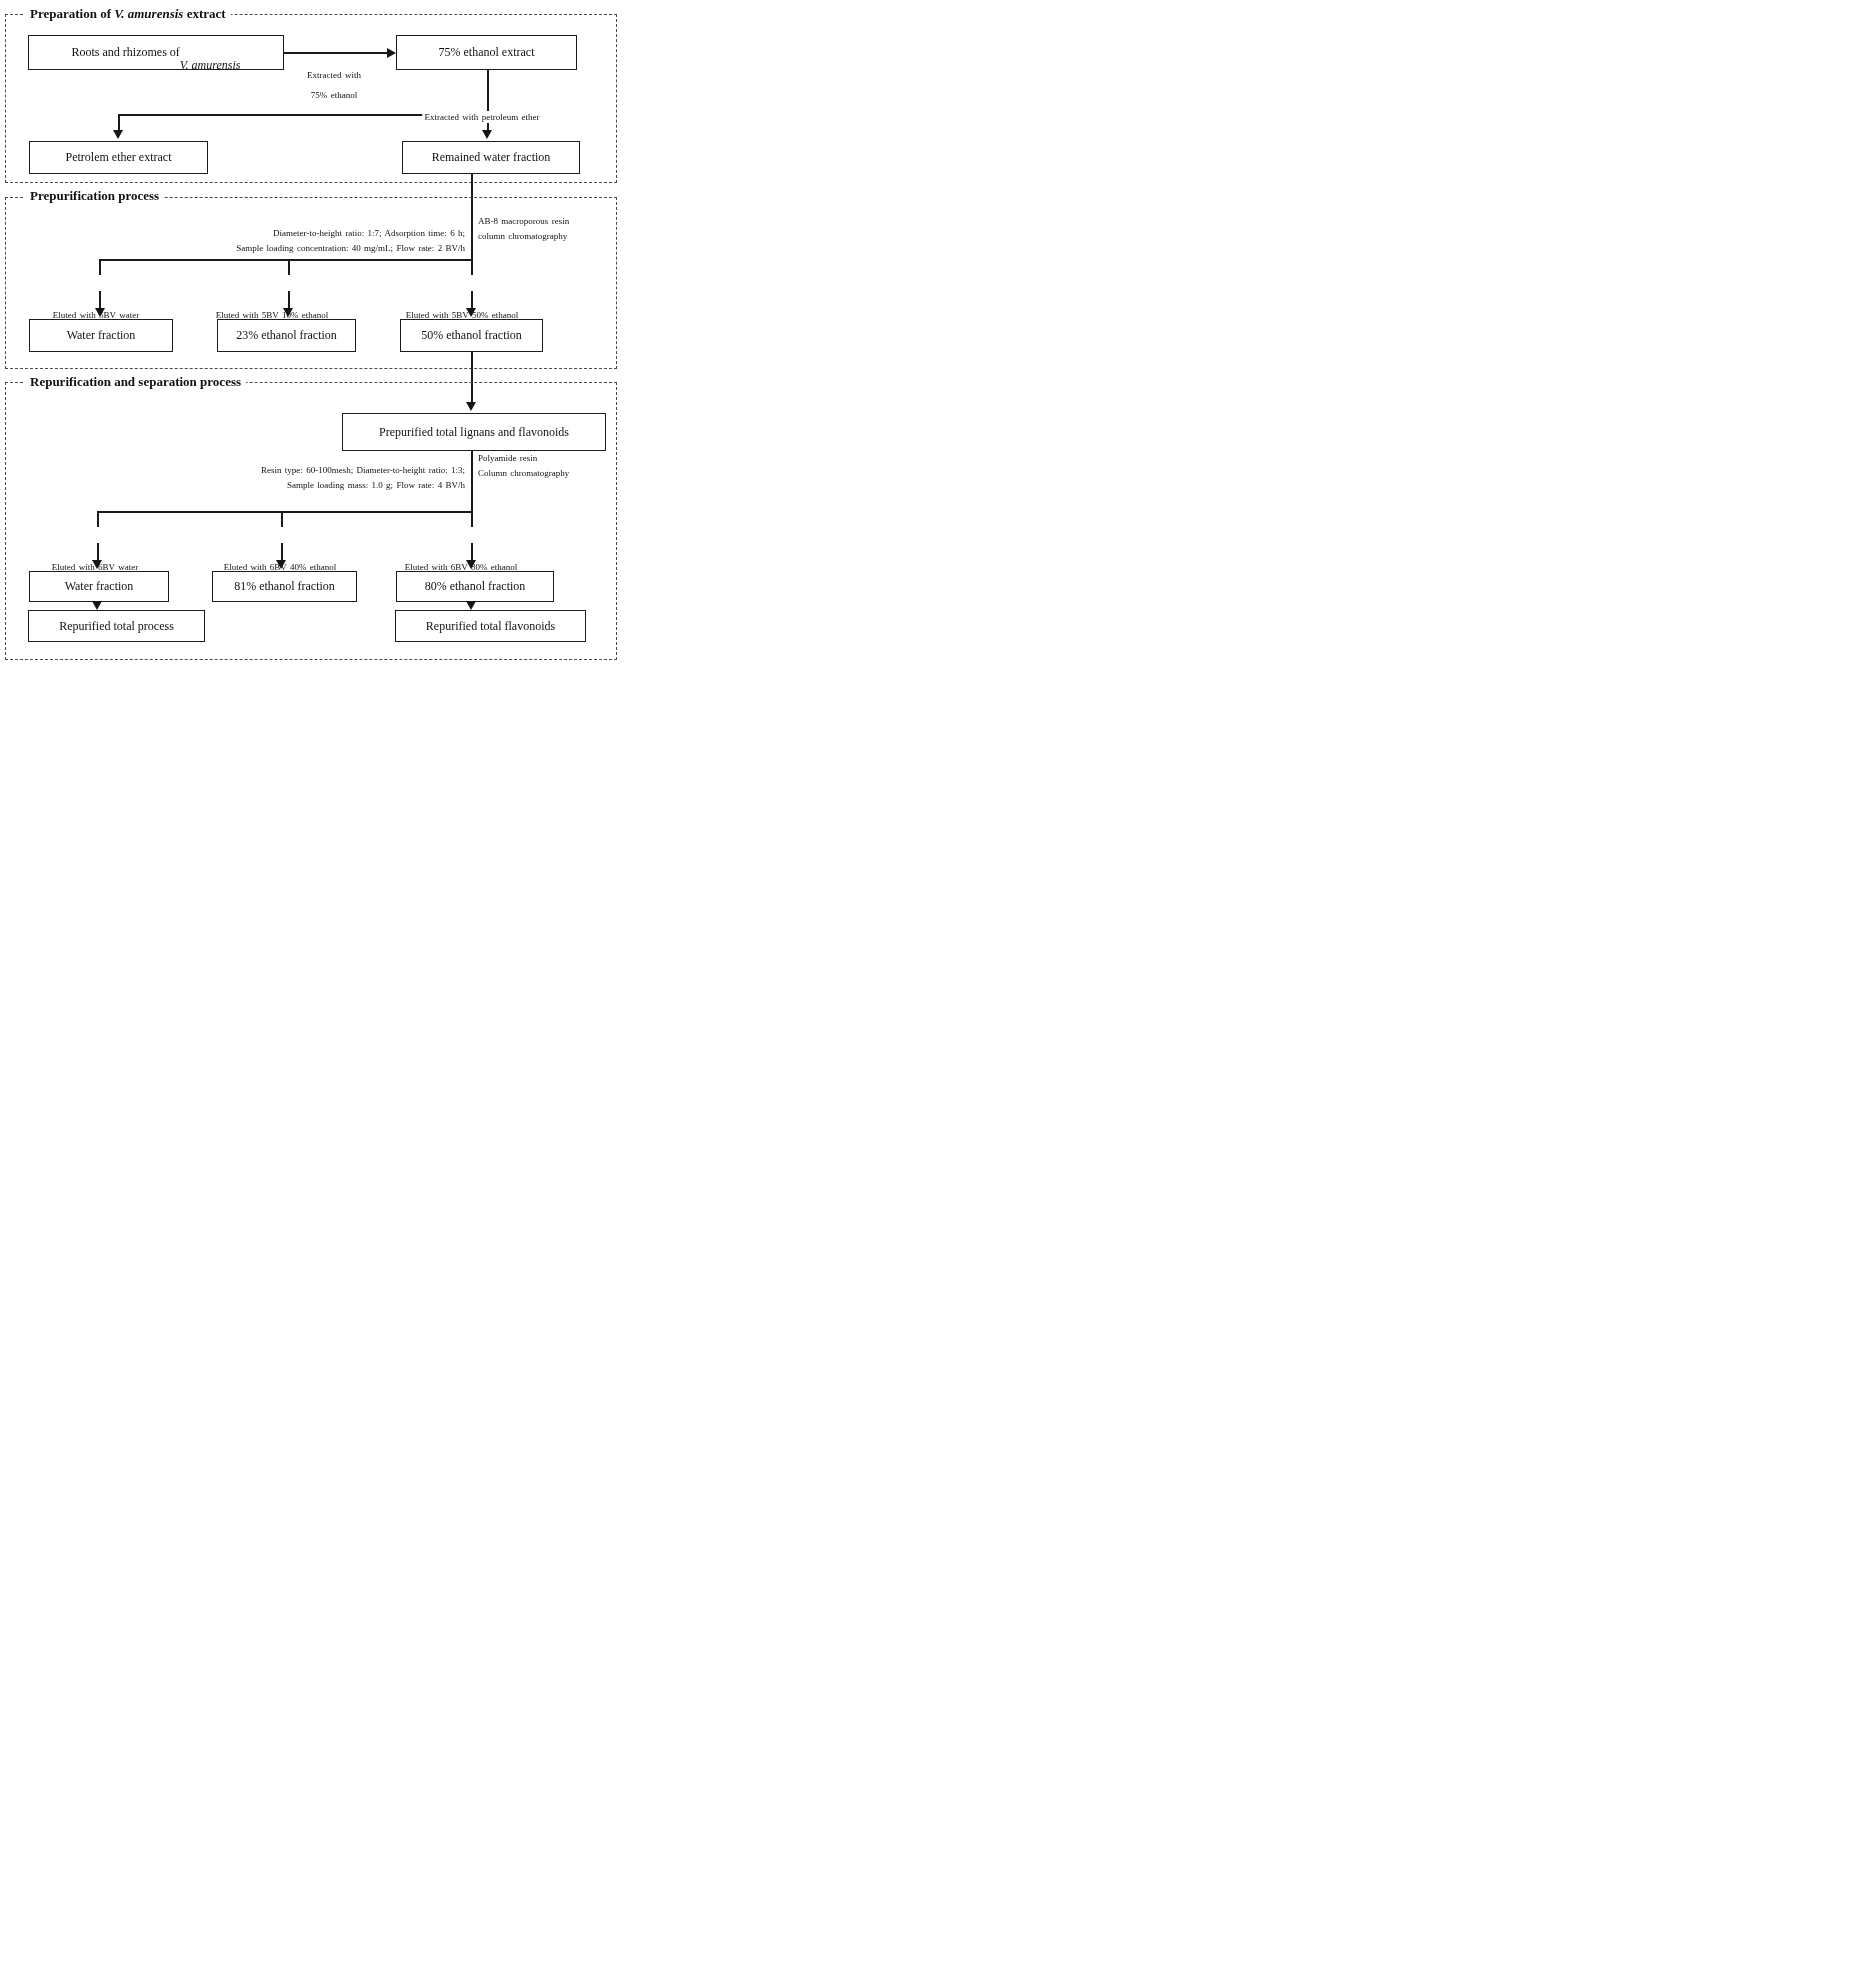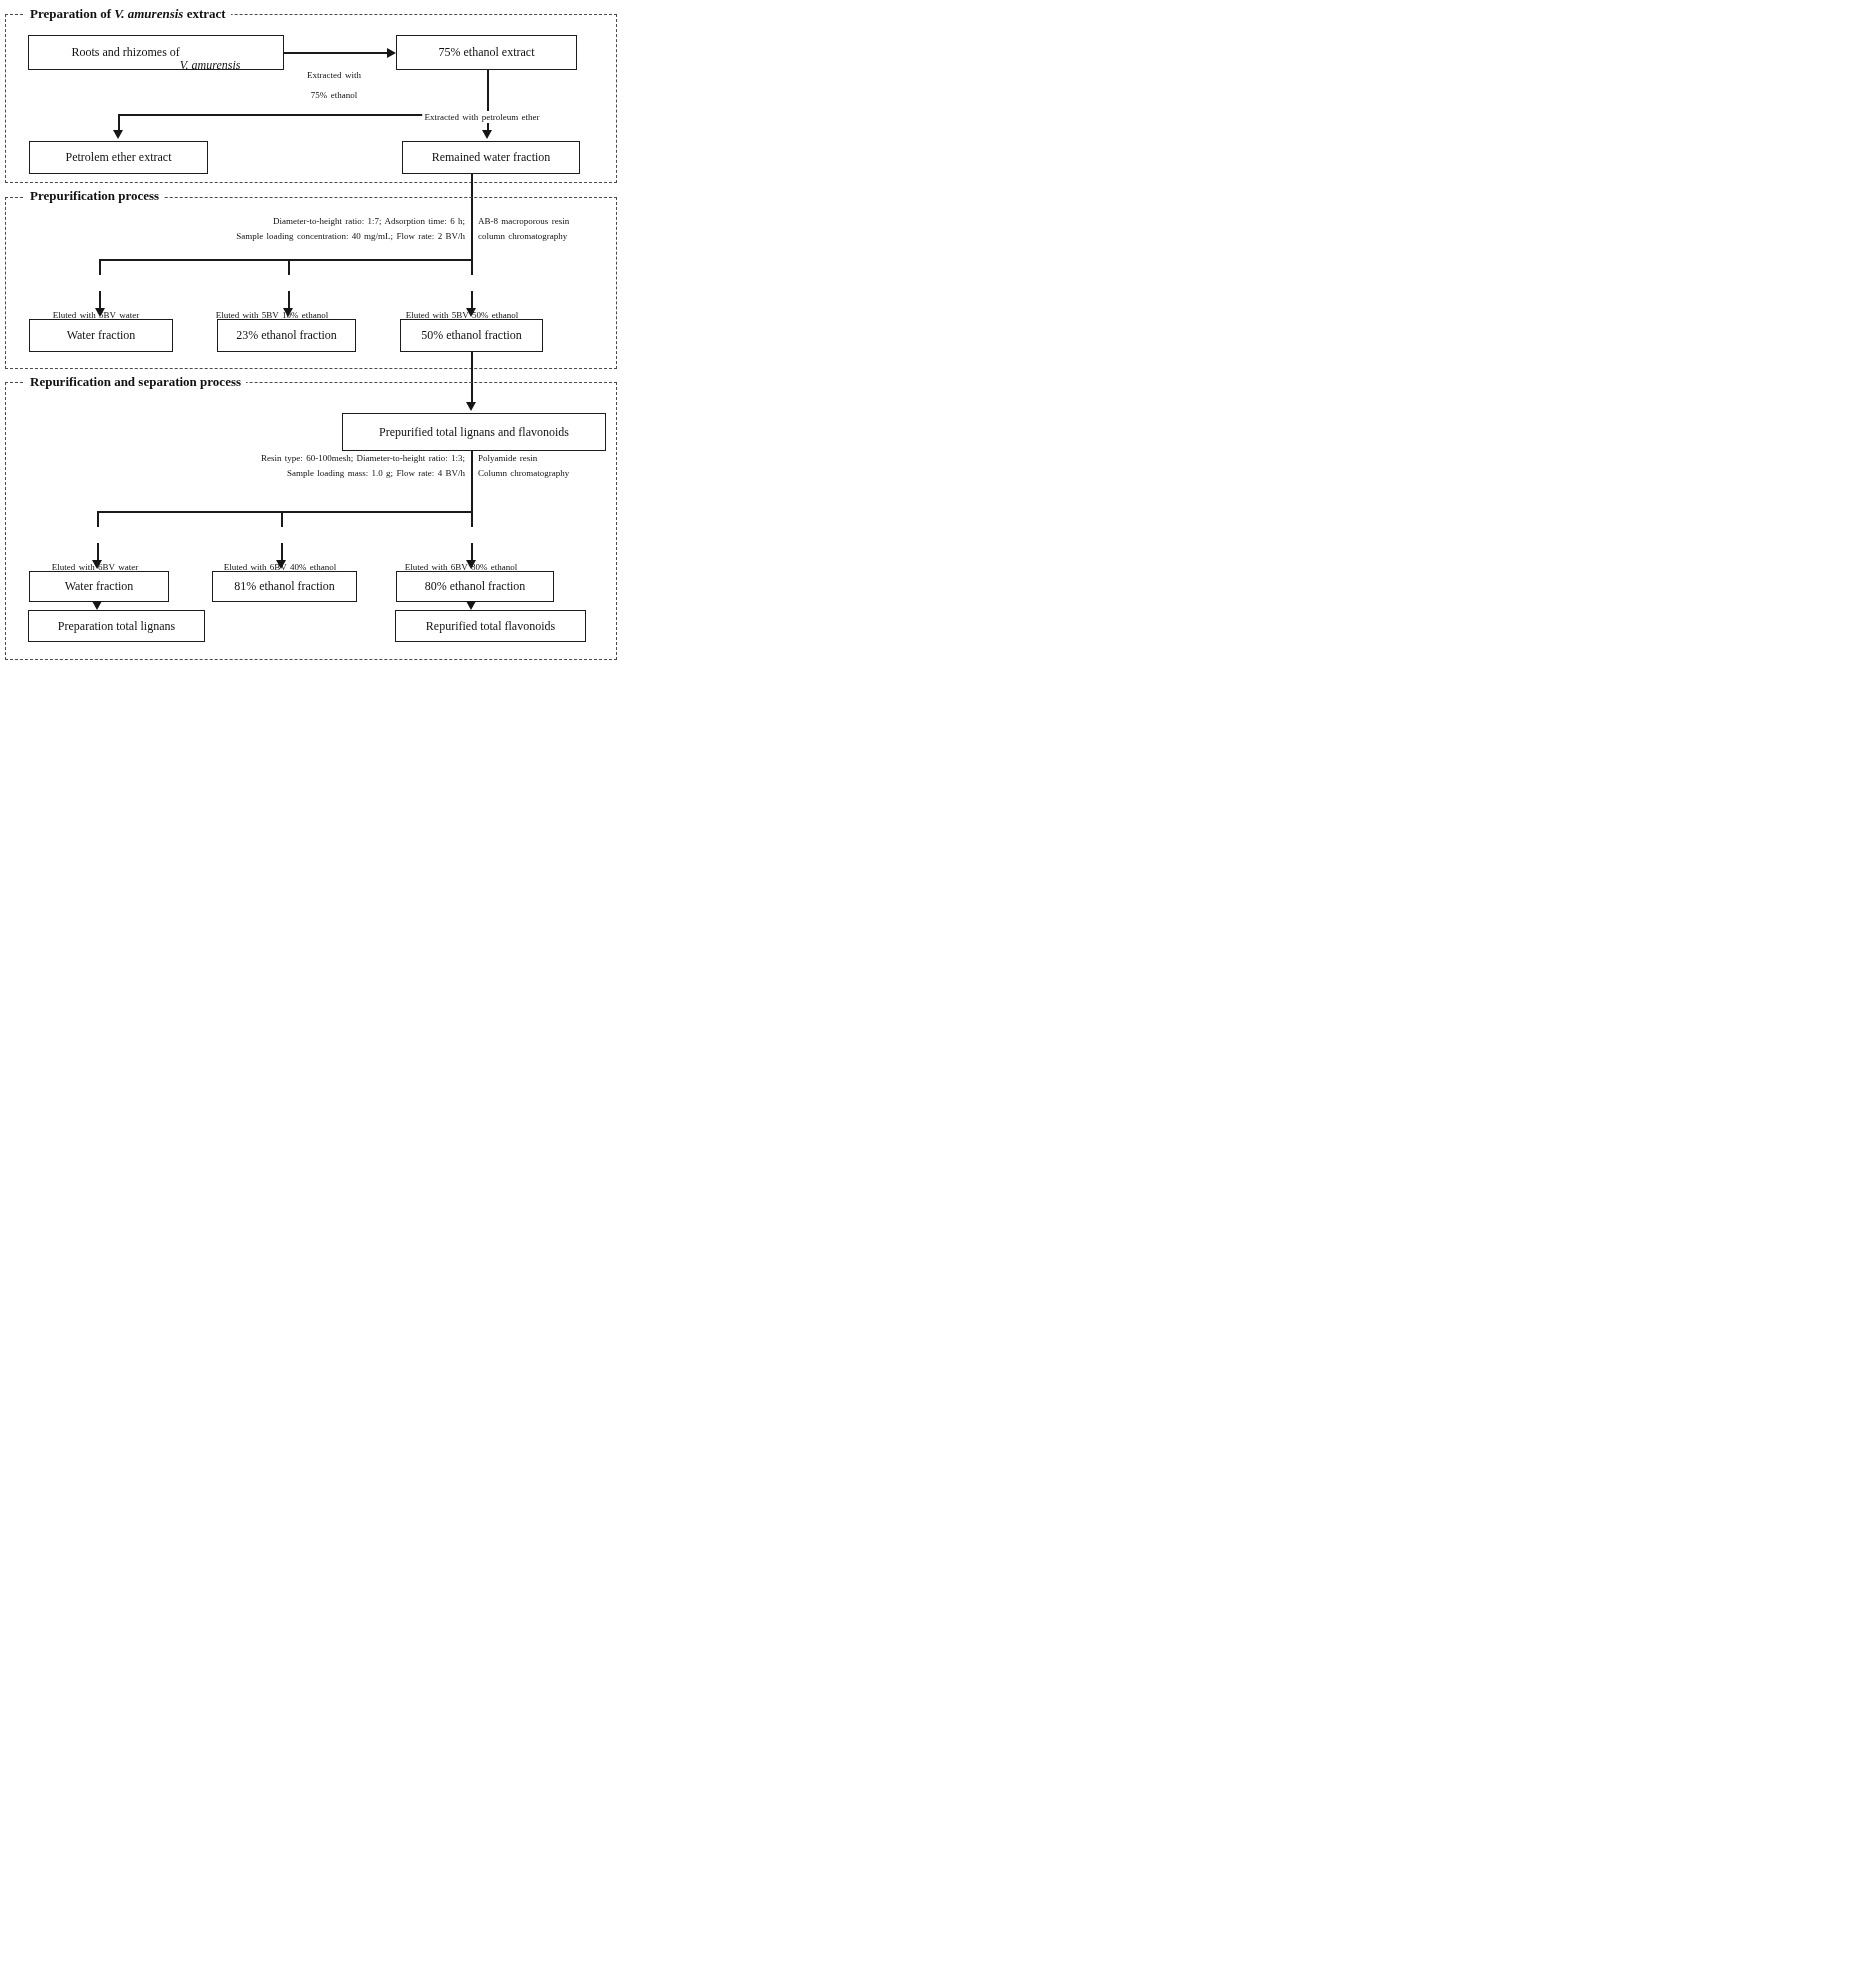--- a/index.html
+++ b/index.html
@@ -36,21 +36,21 @@
   }
   .lbl{
     position:absolute;z-index:2;background:#ffffff;
     font-size:9px;white-space:nowrap;word-spacing:1.1px;
     transform:translateX(-50%);padding:0.6px 2.3px;line-height:10.7px;margin-top:32px;
   }
   .params{
     position:absolute;z-index:2;font-size:9px;line-height:15px;
     word-spacing:1.1px;white-space:nowrap;
   }
-  .params.right{text-align:right;}
+  .params.right{text-align:right;margin-top:12px;}
   i{font-style:italic;margin-top:26px;}
 </style>
 </head>
 <body>
 
 <div class="canvas">
 
   <div class="sec" style="left:4.5px;top:14px;width:610px;height:167px"></div>
   <div class="sec-title" style="left:25px;top:4.5px"><span>Preparation of </span><i>V. amurensis</i><span> extract</span></div>
 
@@ -149,17 +149,17 @@
 
   <div class="fbox" style="left:29px;top:571px;width:138px;height:29px">Water fraction</div>
   <div class="fbox" style="left:212px;top:571px;width:143px;height:29px">81% ethanol fraction</div>
   <div class="fbox" style="left:396px;top:571px;width:156px;height:29px">80% ethanol fraction</div>
 
   <div class="vline" style="left:97px;top:600px;height:2.3px"></div>
   <div class="head-down" style="left:92px;top:601px"></div>
   <div class="vline" style="left:471px;top:600px;height:2.3px"></div>
   <div class="head-down" style="left:466px;top:601px"></div>
 
-  <div class="fbox" style="left:28px;top:610px;width:175px;height:30px">Preparation total lignans</div>
+  <div class="fbox" style="left:28px;top:610px;width:175px;height:30px">Repurified total process</div>
   <div class="fbox" style="left:395px;top:610px;width:189px;height:30px">Repurified total flavonoids</div>
 
 </div>
 
 
 </body></html>

